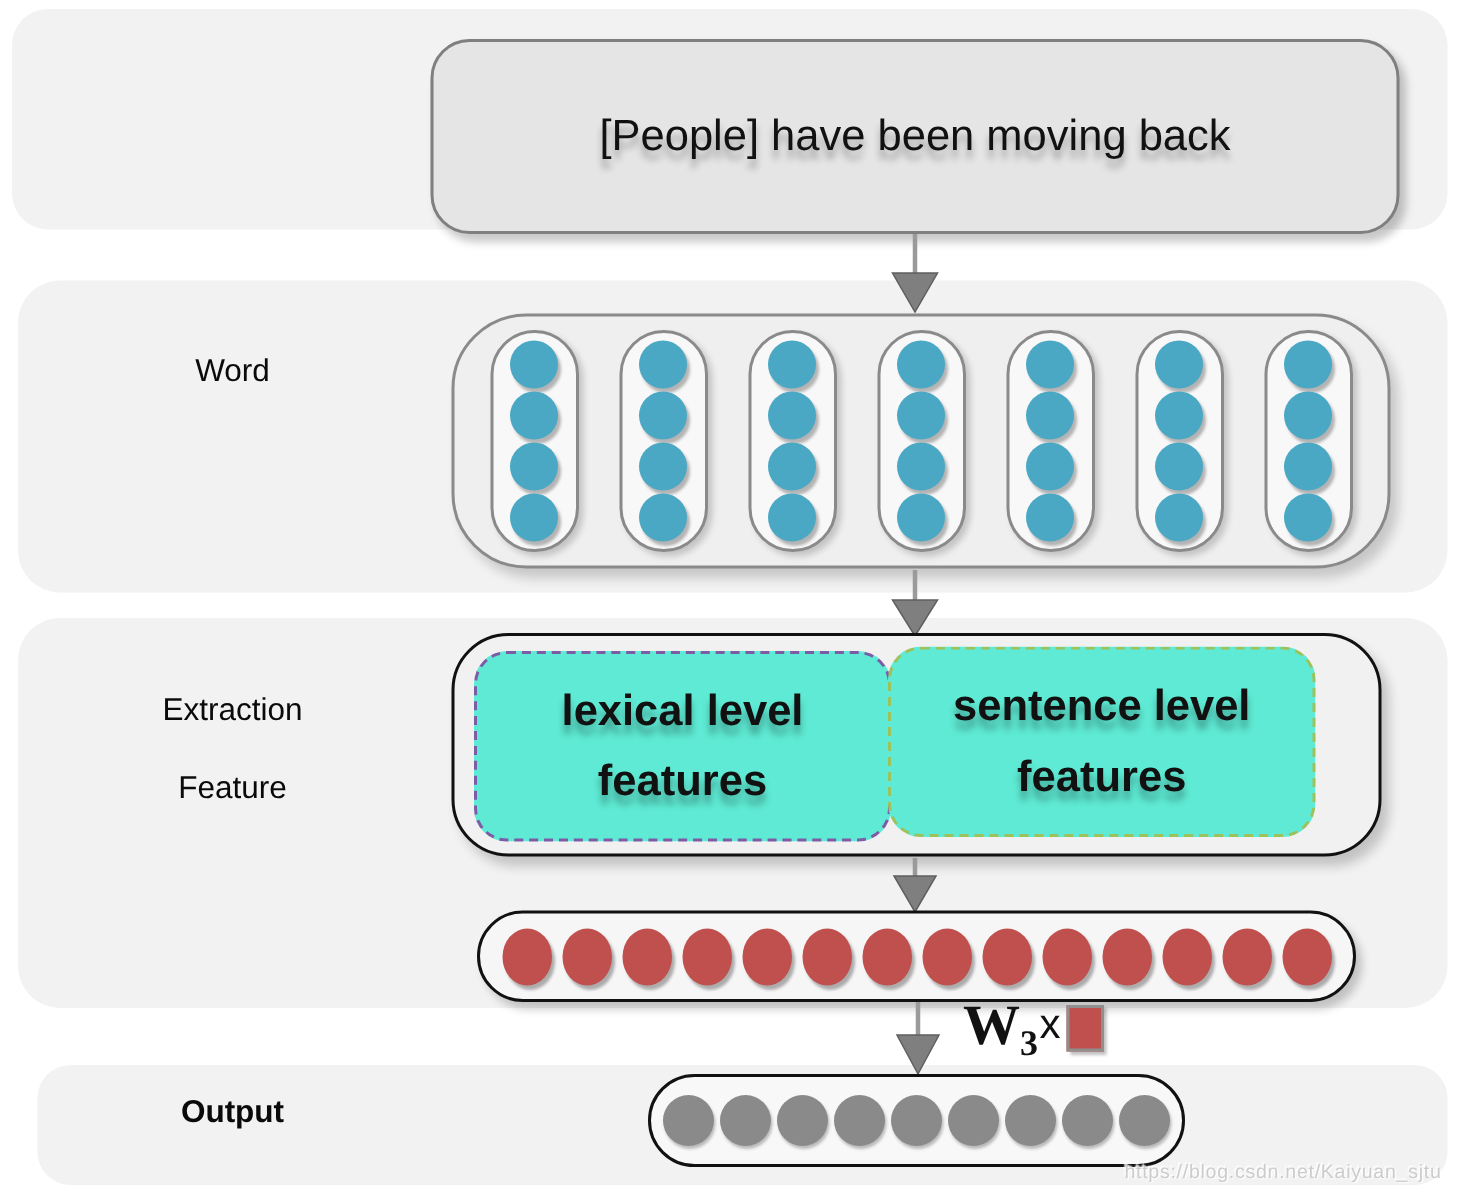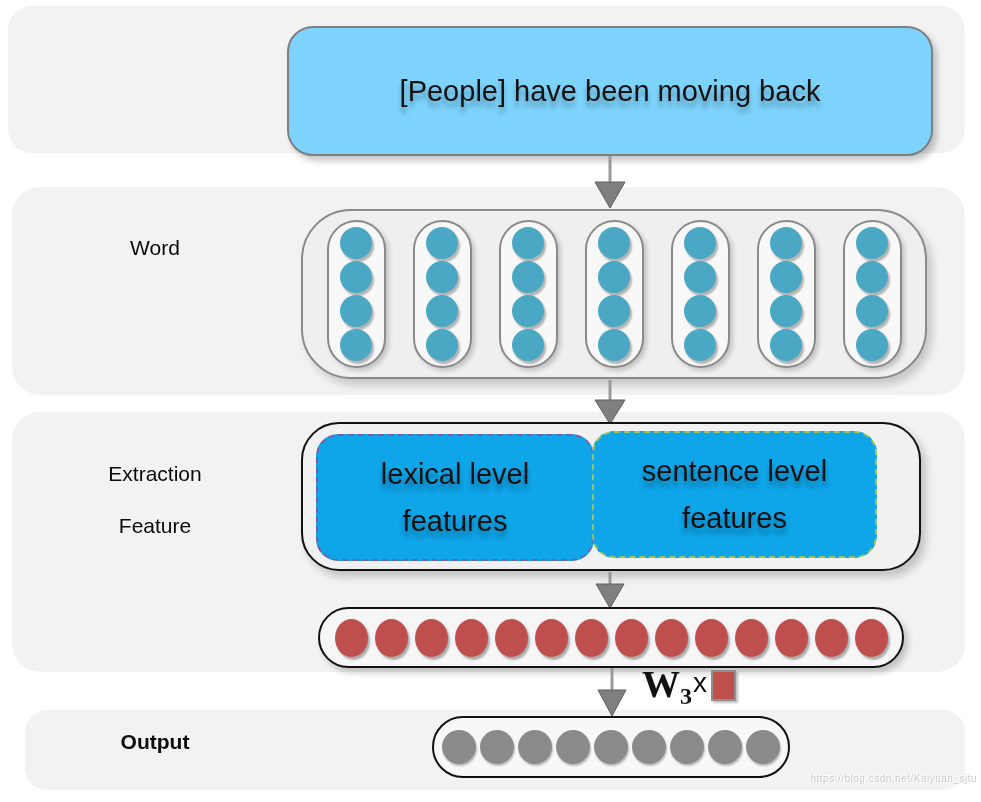--- a/index.html
+++ b/index.html
@@ -11,21 +11,21 @@
   .band{position:absolute;background:var(--band-bg);}
   #band-input{left:8px;top:6px;width:957px;height:147px;border-radius:24px;}
   #band-word{left:12px;top:187px;width:953px;height:208px;border-radius:28px;}
   #band-feature{left:12px;top:412px;width:953px;height:260px;border-radius:28px;}
   #band-output{left:25px;top:710px;width:940px;height:80px;border-radius:22px;}
 
   .shadow-text{text-shadow:0 6px 5px rgba(0,0,0,0.30);}
 
   #sentence-box{
     position:absolute;left:287px;top:26px;width:646px;height:130px;
-    border:2px solid var(--box-border-gray);border-radius:26px;background:#7dd3fc;
+    border:2px solid var(--box-border-gray);border-radius:26px;background:#e5e5e5;
     box-shadow:4px 5px 6px rgba(0,0,0,0.22);
     display:flex;flex-direction:column;justify-content:center;align-items:center;
     font-size:29px;line-height:49px;text-align:center;
   }
 
   .side-label{
     position:absolute;text-align:center;font-size:21px;line-height:52px;color:#0a0a0a;
   }
   #label-word{left:10px;top:222px;width:290px;}
   #label-feature{left:20px;top:448px;width:270px;}
@@ -49,23 +49,23 @@
     width:32px;height:32px;border-radius:50%;background:var(--word-unit);
     box-shadow:2px 3px 2px rgba(0,0,0,0.28);flex:0 0 auto;
   }
 
   #feature-container{
     position:absolute;left:301px;top:422px;width:620px;height:149px;
     border:2.5px solid var(--box-border-black);border-radius:38px;background:#f1f1f1;
     box-shadow:5px 6px 8px rgba(0,0,0,0.20);
   }
   .feature-box{
-    position:absolute;border-radius:22px;background:#0ea5e9;
+    position:absolute;border-radius:22px;background:#5eead4;
     display:flex;flex-direction:column;justify-content:center;align-items:center;
-    font-size:29px;line-height:47px;text-align:center;
+    font-size:29px;line-height:47px;text-align:center;font-weight:bold;
   }
   #lexical-box{left:316px;top:434px;width:278px;height:127px;border:2px dashed var(--lexical-border);}
   #sentence-feature-box{left:592px;top:431px;width:285px;height:127px;border:2px dashed var(--sentence-border);}
 
   #feature-vector{
     position:absolute;left:318px;top:607px;width:586px;height:61px;
     border:2.5px solid var(--box-border-black);border-radius:32px;background:#f6f6f6;
     box-shadow:4px 5px 6px rgba(0,0,0,0.20);
     display:flex;justify-content:center;align-items:center;gap:7px;
   }
@@ -93,21 +93,21 @@
   #weight-symbol{font-family:"Liberation Serif",serif;font-weight:bold;font-size:38px;line-height:40px;}
   #weight-subscript{font-family:"Liberation Serif",serif;font-weight:bold;font-size:24px;line-height:24px;margin-top:20px;}
   #weight-operator{font-size:28px;line-height:30px;margin-top:4px;margin-left:1px;}
   #weight-vector-swatch{
     width:25px;height:31px;background:var(--feature-unit);
     border:2px solid #8f8f8f;margin-left:4px;margin-top:6px;
     box-shadow:2px 2px 2px rgba(0,0,0,0.25);
   }
 
   #watermark{
-    position:absolute;right:4px;top:773px;font-size:10px;letter-spacing:0.5px;
+    position:absolute;right:20px;top:773px;font-size:13px;letter-spacing:0.5px;
     color:#cccccc;text-shadow:1px 1px 1px #ffffff,-1px -1px 1px #ffffff;
   }
 </style>
 </head>
 <body>
 
 <div id="canvas">
 
   <div class="band" id="band-input"></div>
   <div class="band" id="band-word"></div>

